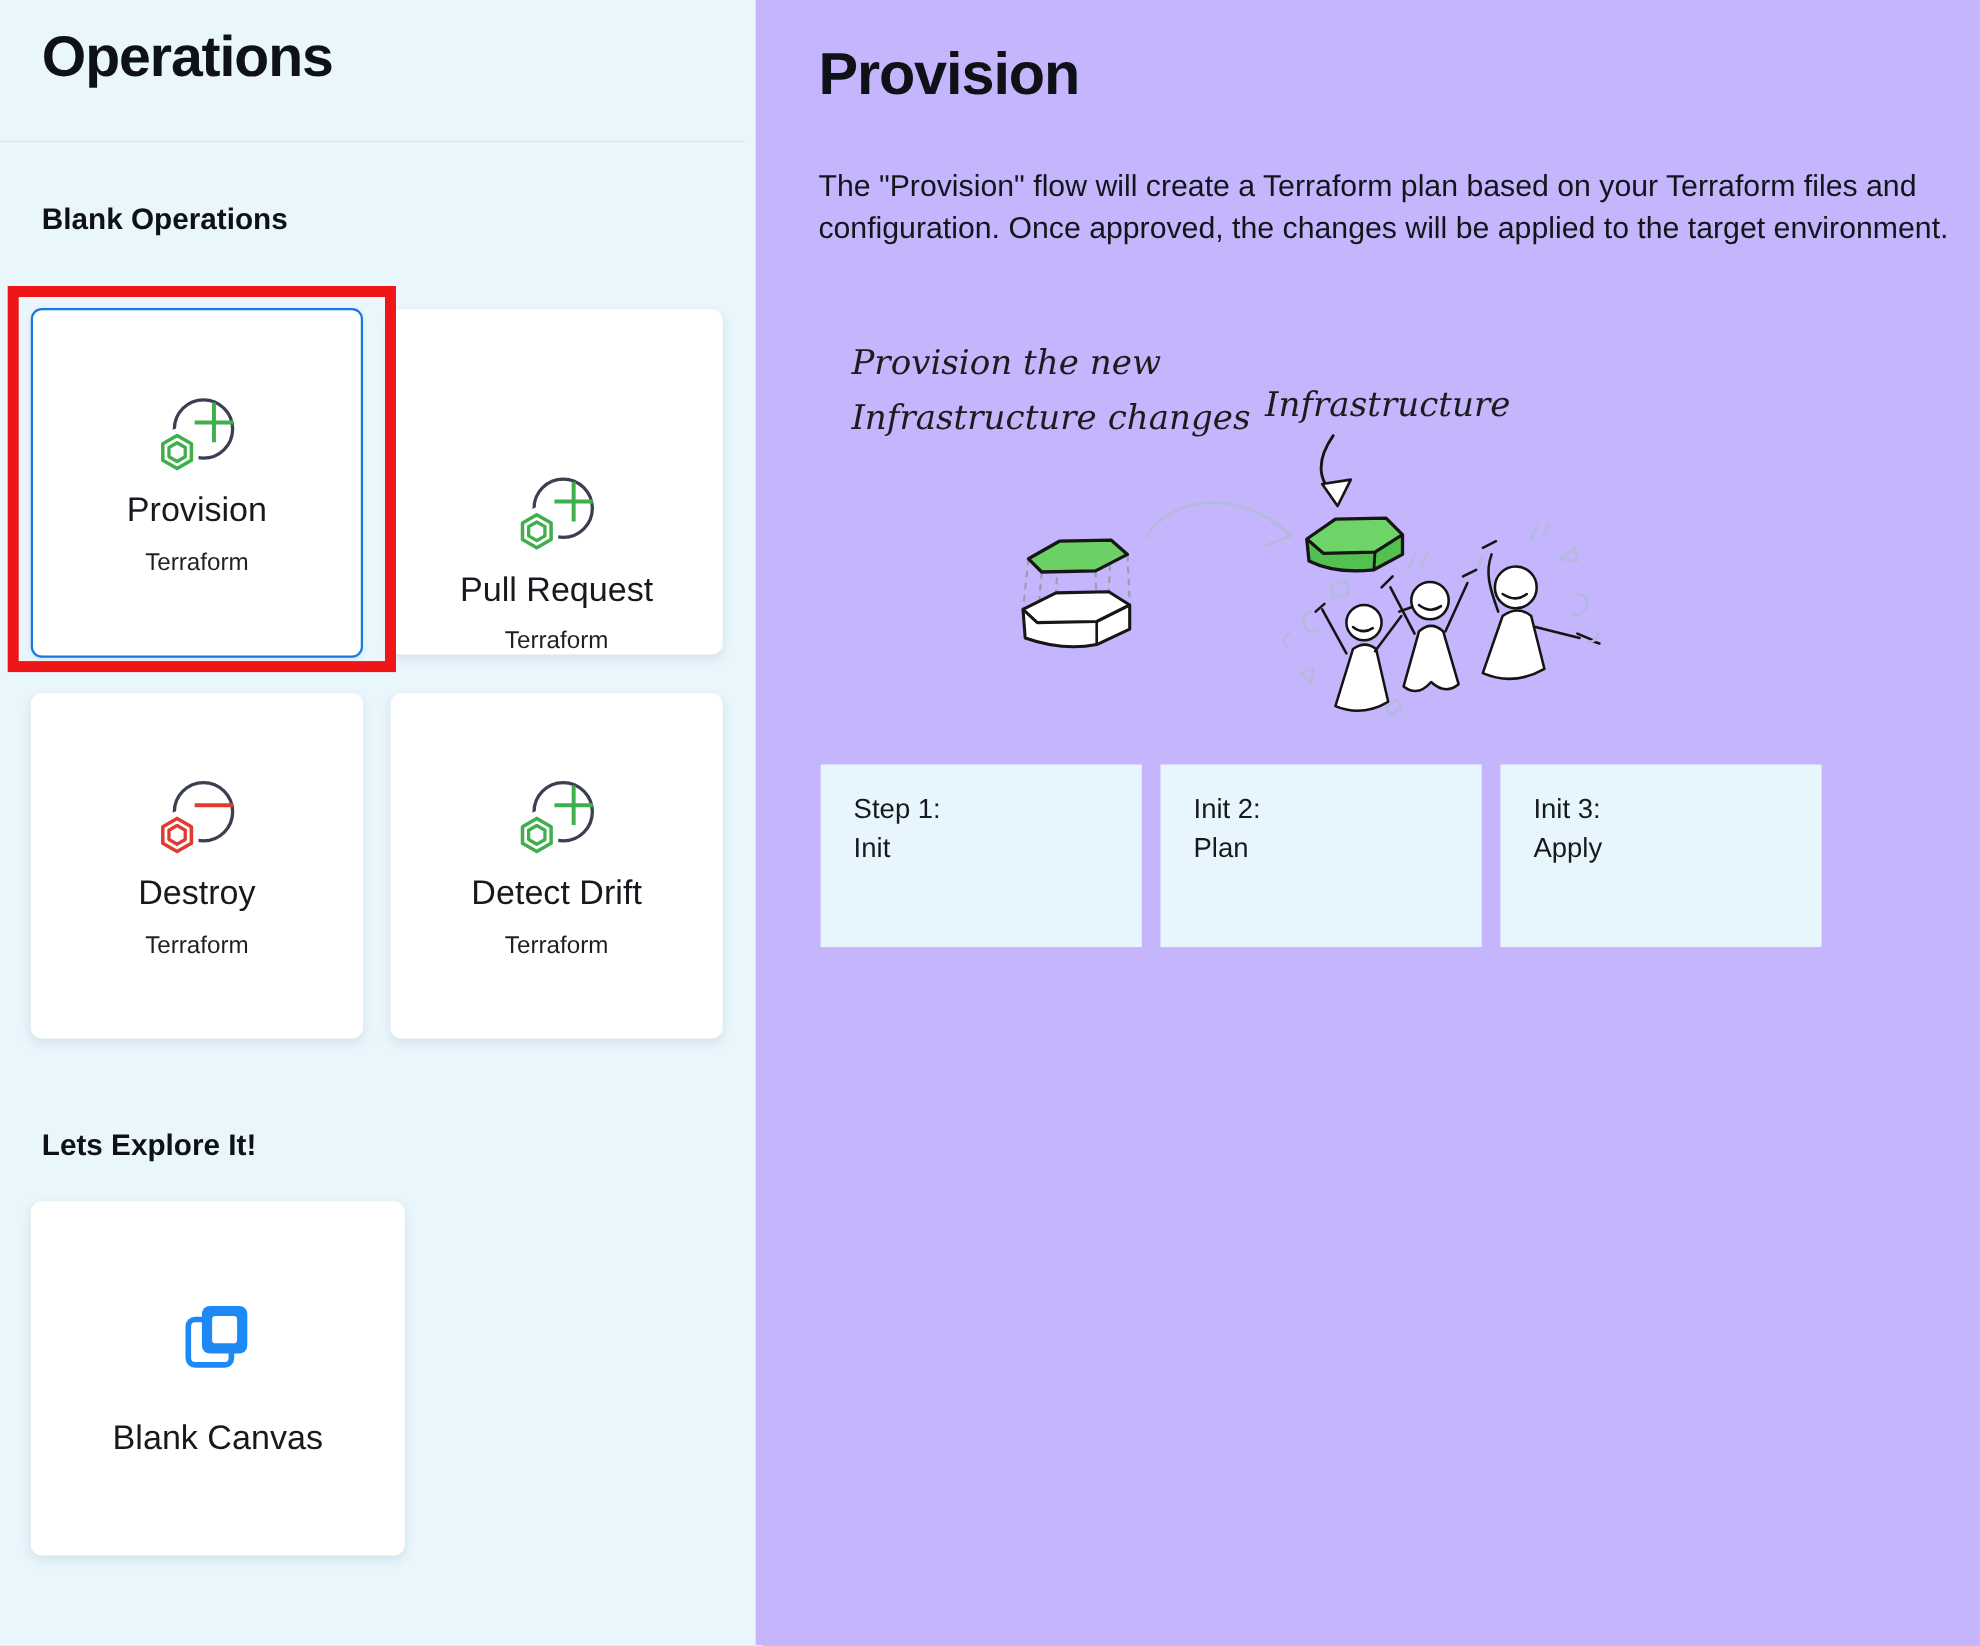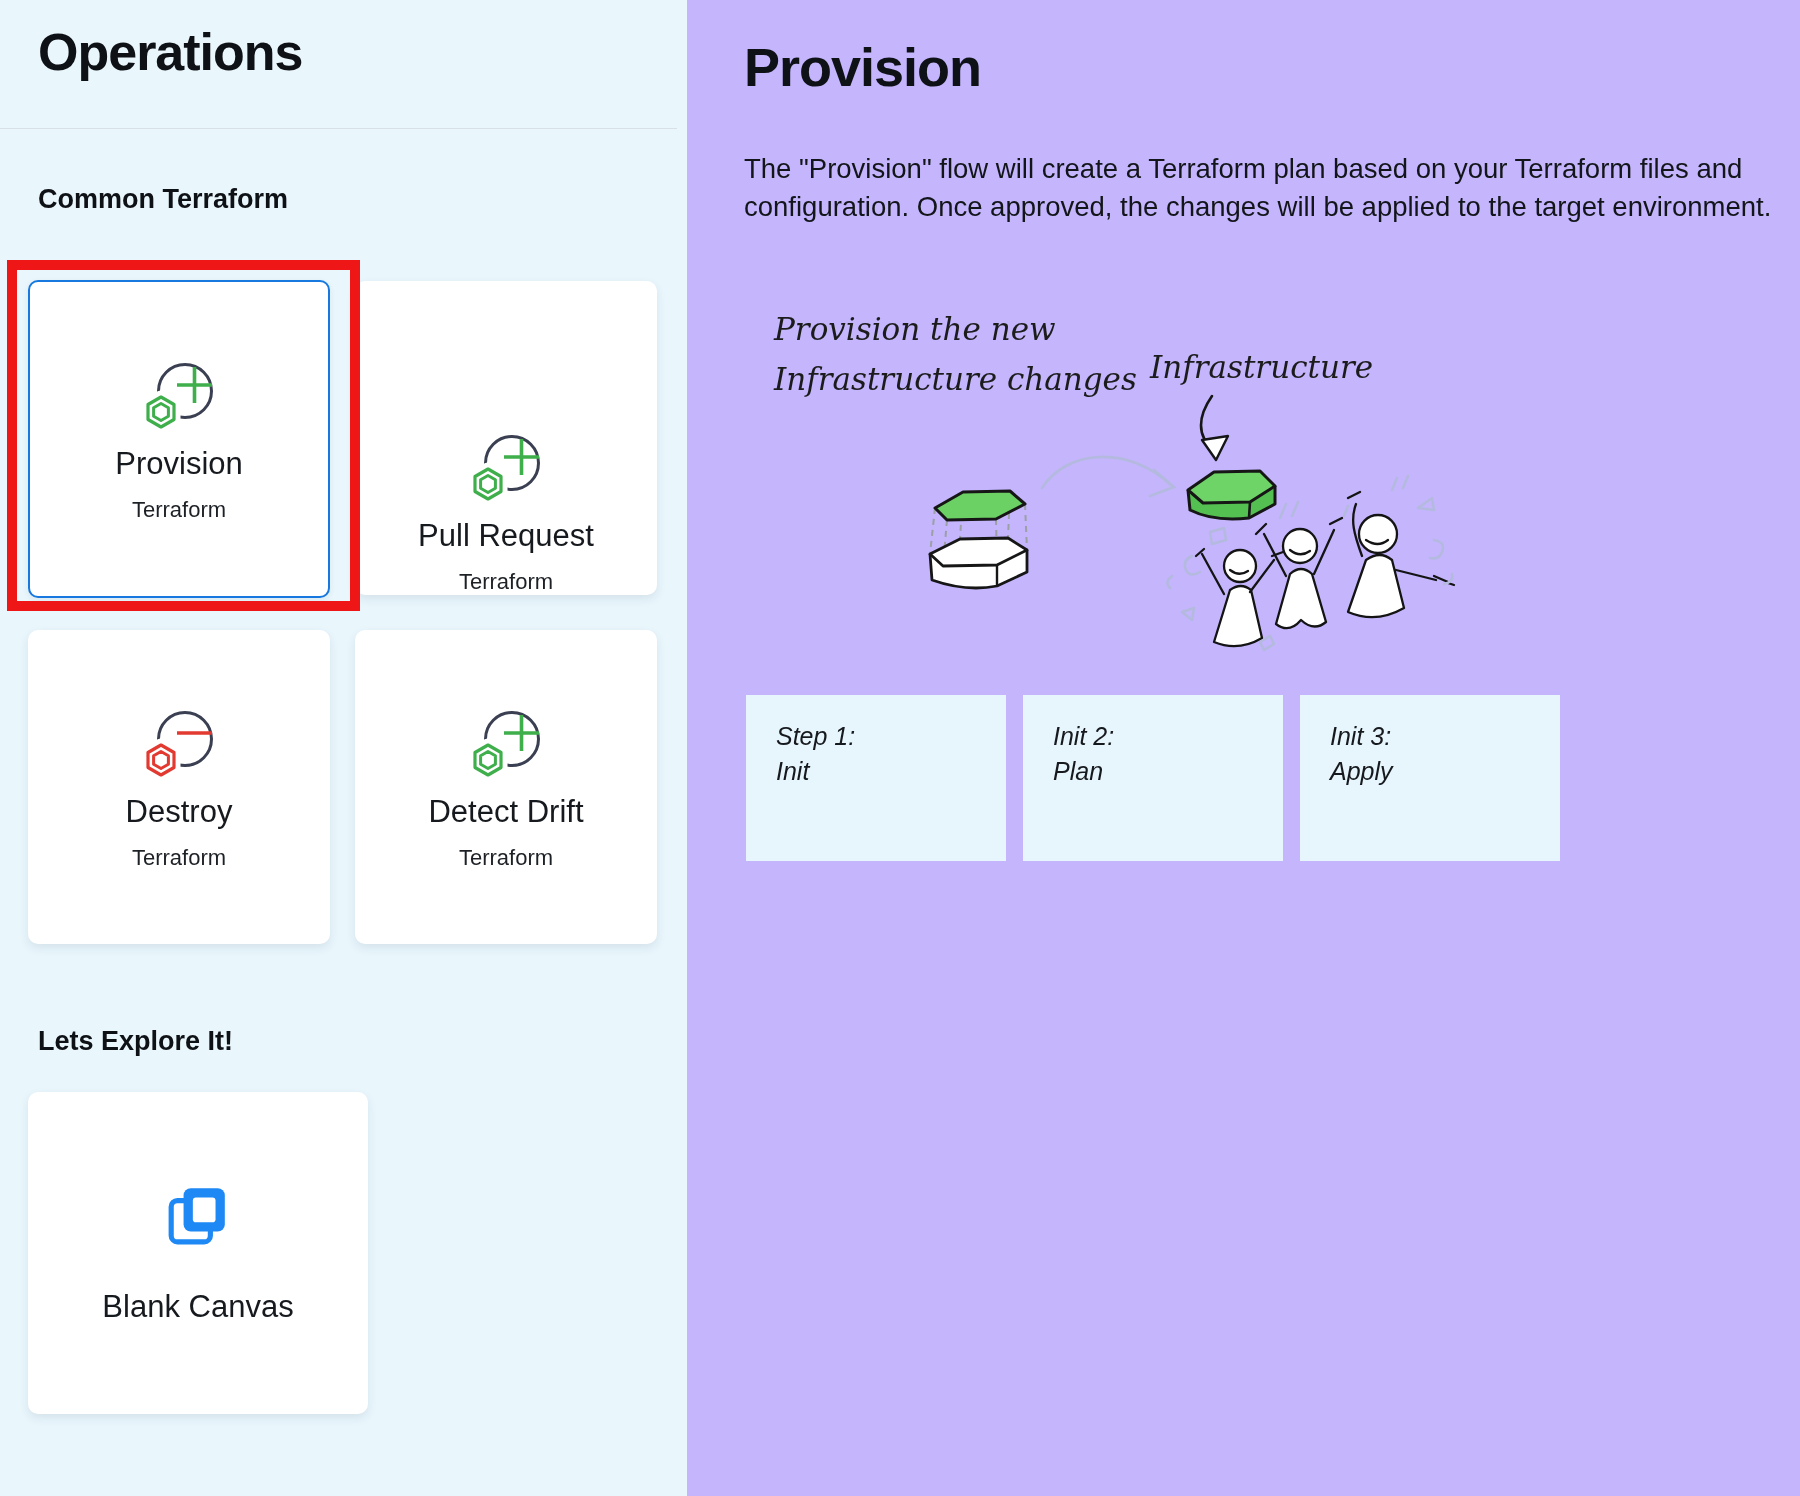--- a/index.html
+++ b/index.html
@@ -55,36 +55,36 @@
   }
   .illustration { position:absolute; left:744px; top:294px; }
   .hand-text {
     font-family:"DejaVu Serif", serif; font-style:italic;
     font-size:31px; fill:#1c1c1c;
   }
   .steps-row {
     position:absolute; left:746px; top:695px; display:flex; gap:17px;
   }
   .step-box {
-    width:260px; height:166px; background:#e7f5fc;
+    width:292px; height:166px; background:#e7f5fc;
     box-sizing:border-box; padding:24px 20px 16px 30px;
-    font-size:25px; line-height:35px; color:#16191d;font-style:italic;
+    font-size:25px; line-height:35px; color:#16191d;
   }
 </style>
 </head>
 <body>
 
 <div class="page">
 
   <div class="sidebar">
 
     <div class="sidebar-title">Operations</div>
     <div class="sidebar-divider"></div>
 
-    <div class="section-heading heading-common">Common Terraform</div>
+    <div class="section-heading heading-common">Blank Operations</div>
 
     <div class="red-annotation"></div>
 
     <div class="op-card selected card-provision">
       <span>
         <svg width="92" height="78" viewBox="0 0 92 78">
           <circle cx="52" cy="36" r="26.5" fill="none" stroke="#3a3f52" stroke-width="3"></circle>
           <path d="M44 30 H79 M61.5 12 V48" fill="none" stroke="#3faf4c" stroke-width="3.6"></path>
           <polygon points="28,42 41,49.5 41,64.5 28,72 15,64.5 15,49.5" fill="#ffffff" stroke="#ffffff" stroke-width="13" stroke-linejoin="round"></polygon>
           <polygon points="28,42 41,49.5 41,64.5 28,72 15,64.5 15,49.5" fill="none" stroke="#3faf4c" stroke-width="3.2" stroke-linejoin="round"></polygon>

